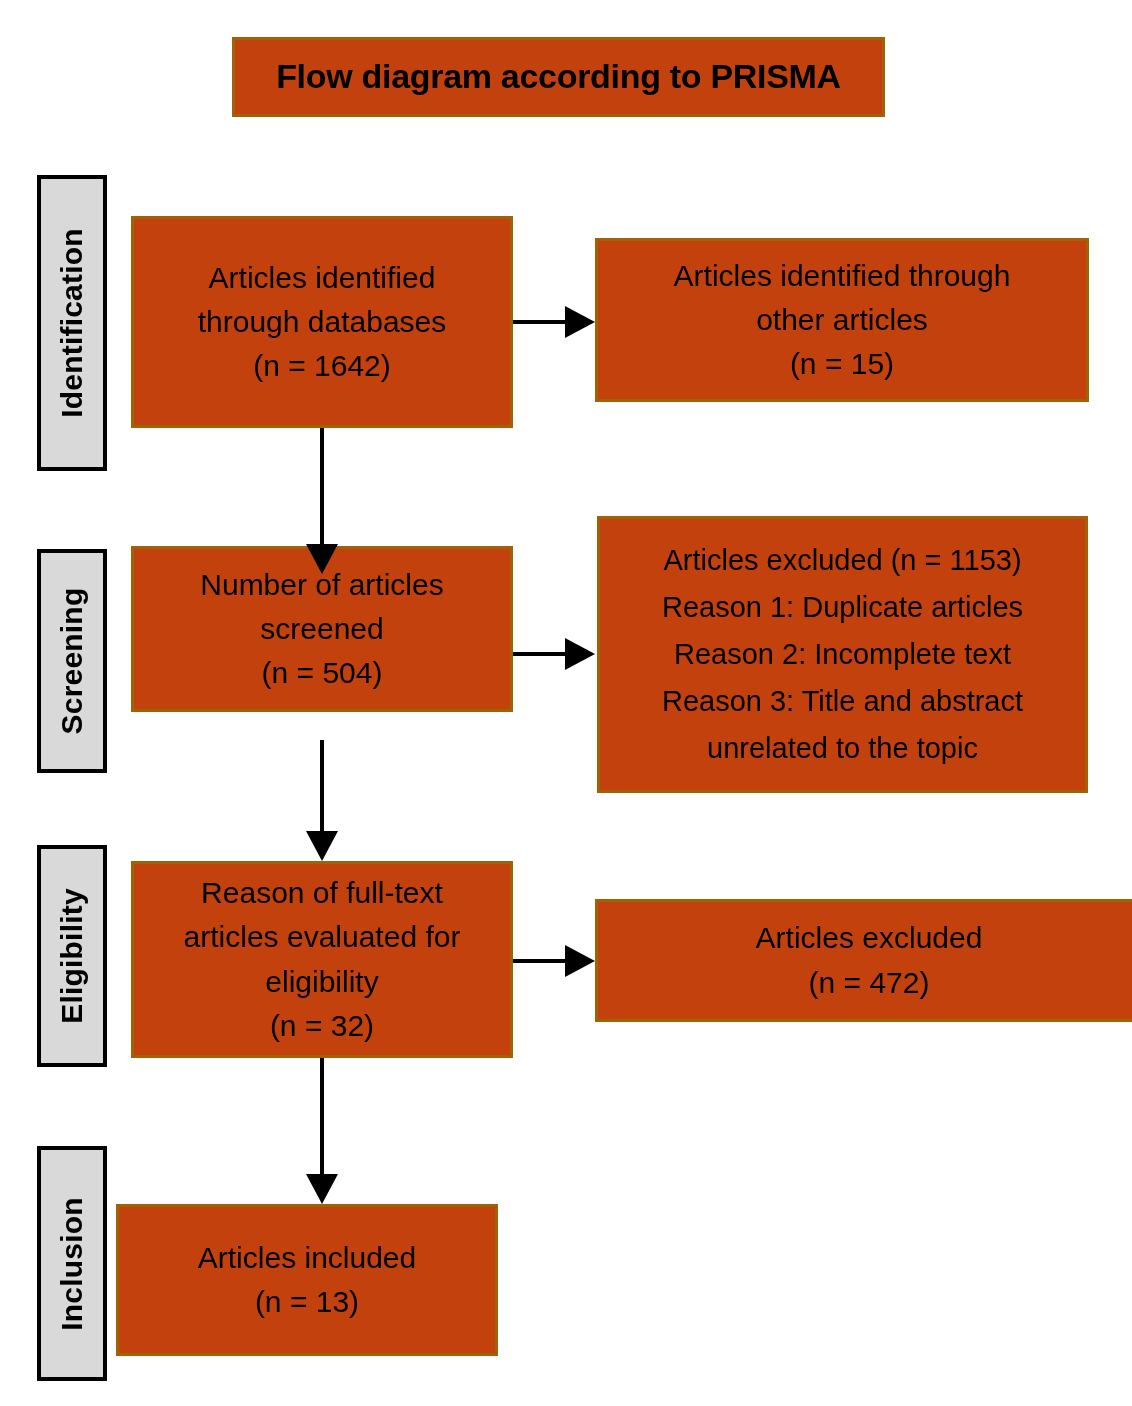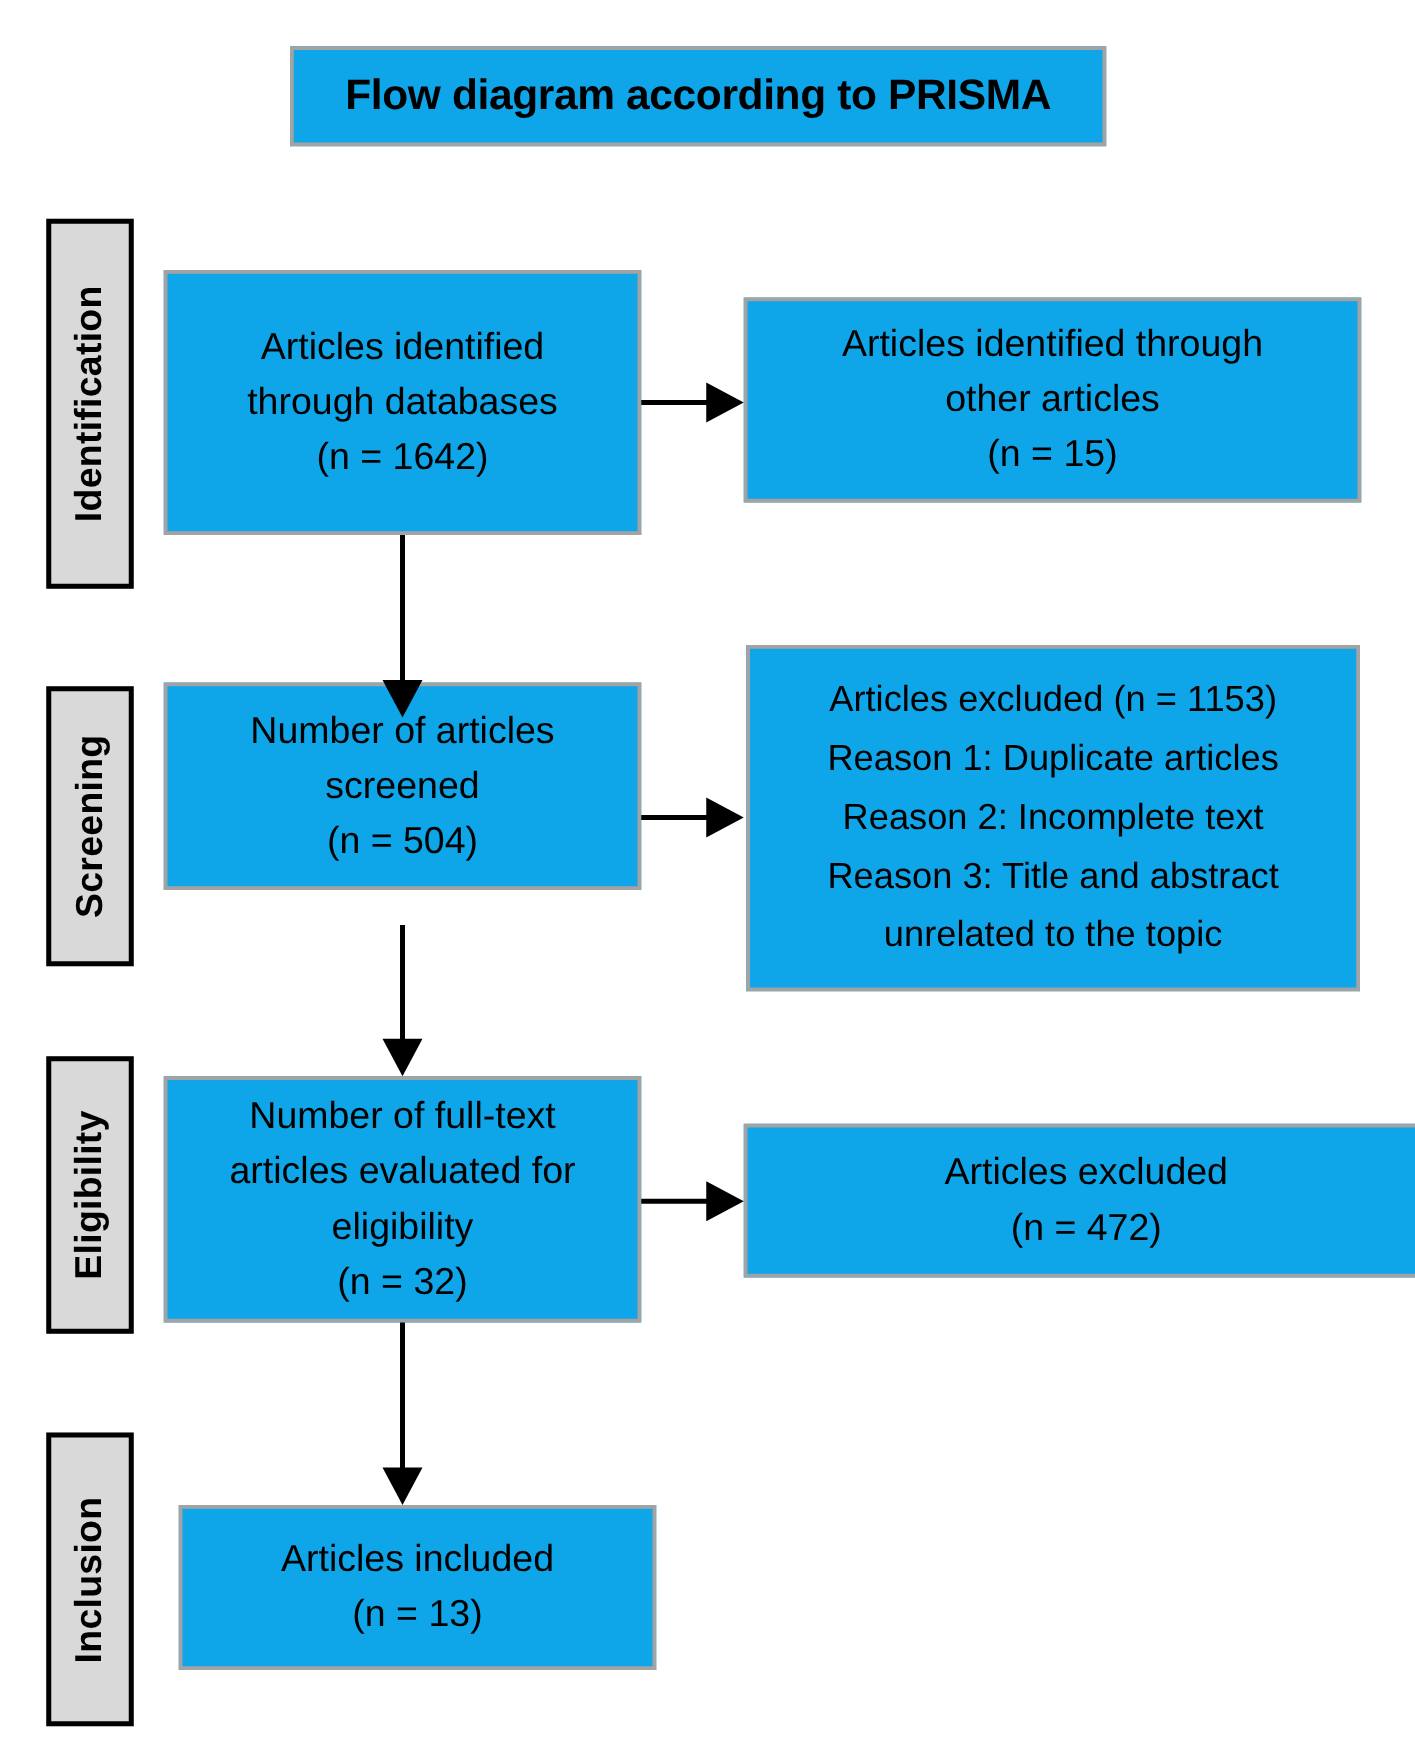--- a/index.html
+++ b/index.html
@@ -14,22 +14,22 @@
   #diagram {
     position: relative;
     width: 1132px;
     height: 1406px;
     background: #ffffff;
     overflow: hidden;
   }
   .box {
     position: absolute;
     box-sizing: border-box;
-    background: #0ea5e9;
-    border: 3px solid #a3a3a3;
+    background: #c2410c;
+    border: 3px solid #a16207;
     display: flex;
     align-items: center;
     justify-content: center;
     text-align: center;
     color: #000000;
   }
   .box-lines {
     display: block;
     width: 100%;
     padding: 0 10px;
@@ -92,21 +92,21 @@
     left: 597px; top: 516px; width: 491px; height: 277px;
     justify-content: flex-start;
   }
   #box-fulltext {
     left: 131px; top: 861px; width: 382px; height: 197px;
   }
   #box-excluded-eligibility {
     left: 595px; top: 899px; width: 548px; height: 123px;
   }
   #box-included {
-    left: 143px; top: 1204px; width: 382px; height: 132px; justify-content: flex-end;
+    left: 116px; top: 1204px; width: 382px; height: 152px; justify-content: flex-end;
   }
 
   .box .line {
     font-size: 30px;
     line-height: 1.47;
     font-weight: 400;
   }
   #box-excluded-screening .line {
     font-size: 29px;
     line-height: 1.62;
@@ -217,21 +217,21 @@
       <span class="line">Articles excluded (n = 1153)</span>
       <span class="line">Reason 1: Duplicate articles</span>
       <span class="line">Reason 2: Incomplete text</span>
       <span class="line">Reason 3: Title and abstract</span>
       <span class="line">unrelated to the topic</span>
     </span>
   </div>
 
   <div class="box" id="box-fulltext">
     <span class="box-lines">
-      <span class="line">Number of full-text</span>
+      <span class="line">Reason of full-text</span>
       <span class="line">articles evaluated for</span>
       <span class="line">eligibility</span>
       <span class="line">(n = 32)</span>
     </span>
   </div>
 
   <div class="box" id="box-excluded-eligibility">
     <span class="box-lines">
       <span class="line">Articles excluded</span>
       <span class="line">(n = 472)</span>

